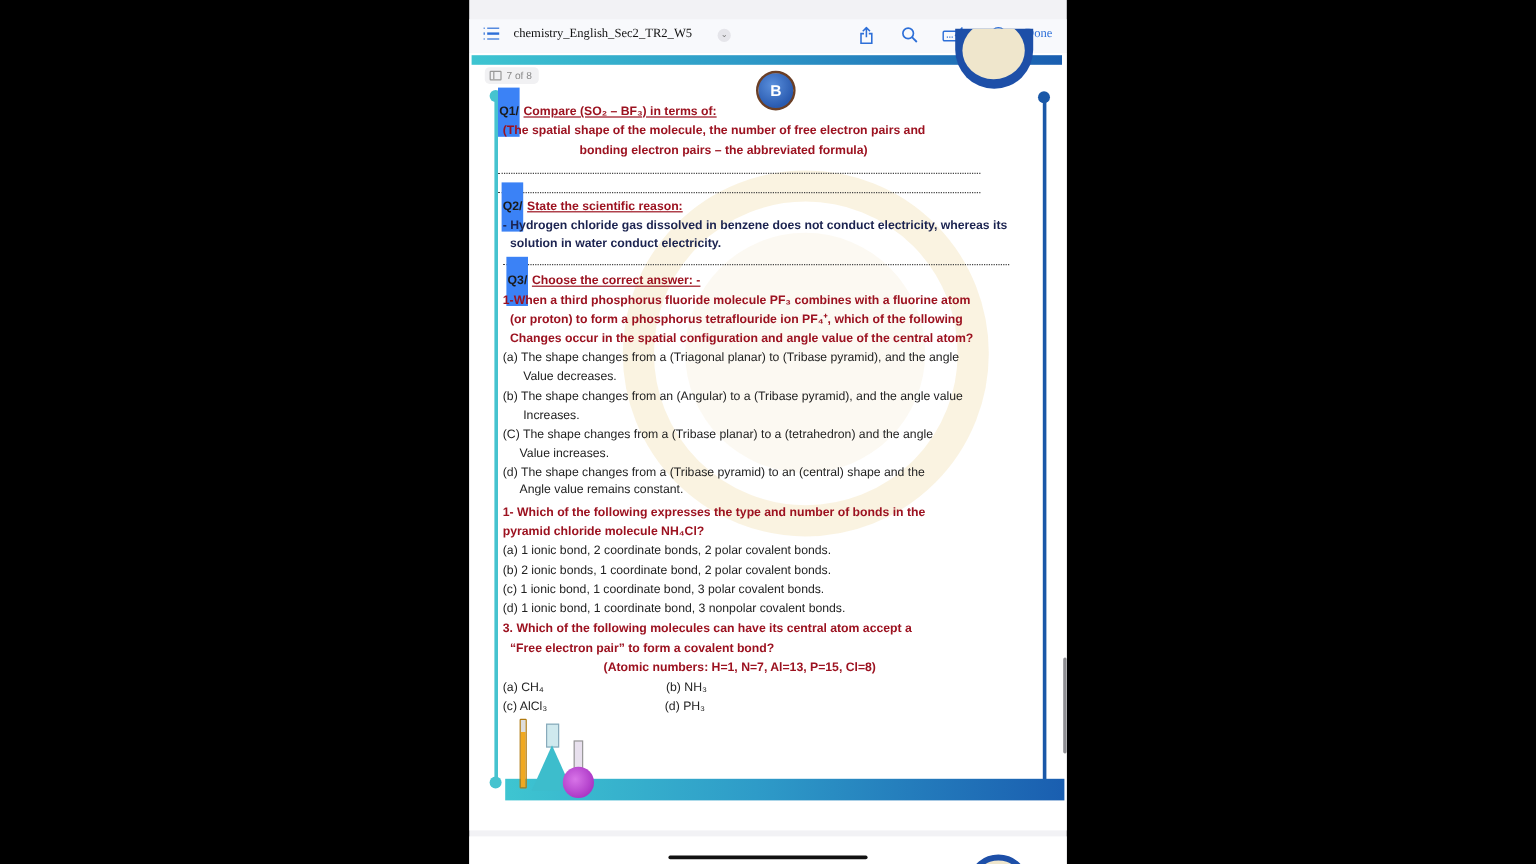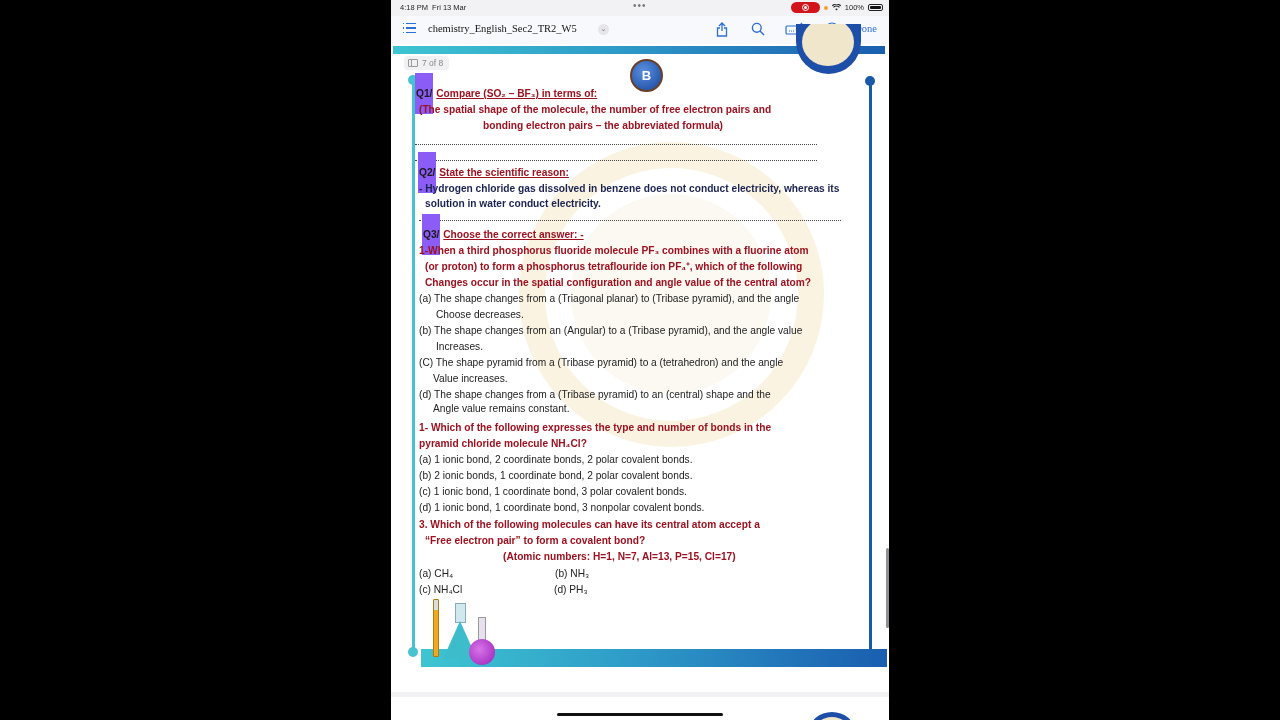--- a/index.html
+++ b/index.html
@@ -41,21 +41,21 @@
   .bottom-bar { position: absolute; left: 30px; top: 605px; width: 466px; height: 18px; background: linear-gradient(90deg, #3ec5d1 0%, #2e9bc8 45%, #1a5eb0 100%); }
 
   .watermark { position: absolute; left: 128px; top: 98px; width: 305px; height: 305px; border-radius: 50%; border: 26px solid rgba(232,200,120,0.22); }
   .watermark2 { position: absolute; left: 180px; top: 150px; width: 200px; height: 200px; border-radius: 50%; background: rgba(230,200,130,0.10); }
 
   .content { position: absolute; left: 28px; top: 42px; width: 452px; color: #9c1220; font-family: "Liberation Sans", sans-serif; }
   .ln { position: absolute; white-space: nowrap; font-size: 10.2px; line-height: 13px; }
   .b { font-weight: bold; }
   .navy { color: #1b2350; }
   .black { color: #222; }
-  .qlabel { background: #8b5cf6; color: #1a1a1a; font-weight: bold; padding: 15px 1px; }
+  .qlabel { background: #3b82f6; color: #1a1a1a; font-weight: bold; padding: 15px 1px; }
   .u { text-decoration: underline; }
   .dotted { position: absolute; height: 0; border-top: 1px dotted #444; }
 
   .flasks { position: absolute; left: 36px; top: 553px; width: 80px; height: 75px; }
   .cyl { position: absolute; left: 6px; top: 2px; width: 6px; height: 58px; background: linear-gradient(#ddd 0 18%, #f0a820 18% 100%); border: 1px solid #b07a10; border-radius: 1px; }
   .flask1 { position: absolute; left: 16px; top: 6px; width: 34px; height: 56px; }
   .flask1::before { content:""; position:absolute; left:12px; top:0; width:9px; height:18px; background:#cfe9ee; border:1px solid #8ab; }
   .flask1::after { content:""; position:absolute; left:0; top:18px; width:0; height:0; border-left:17px solid transparent; border-right:17px solid transparent; border-bottom:38px solid #3dbdcc; }
   .flask2 { position: absolute; left: 40px; top: 20px; width: 30px; height: 50px; }
   .flask2::before { content:""; position:absolute; left:11px; top:0; width:6px; height:25px; background:#e8e0ee; border:1px solid #999; }
@@ -64,39 +64,20 @@
   .scrollbar { position: absolute; left: 495px; top: 548px; width: 2.5px; height: 80px; background: #8e8e93; border-radius: 2px; }
   .next-page { position: absolute; left: 0; top: 697px; width: 498px; height: 30px; background: #fff; }
   .next-logo { position: absolute; left: 418px; top: 712px; width: 46px; height: 40px; border-radius: 50%; border: 5px solid #1d4fa8; background: #efe6cc; }
   .home-ind { position: absolute; left: 166px; top: 713px; width: 166px; height: 3px; border-radius: 2px; background: #111; }
 </style>
 </head>
 <body>
 
 <div class="device">
 
-  <div class="statusbar">
-    <span class="time"><span>4:18 PM</span>&nbsp;&nbsp;<span>Fri 13 Mar</span></span>
-    <span class="dots">•••</span>
-    <div class="right">
-      <div class="rec-pill">
-          <div class="dot"></div>
-        </div>
-      <div class="orange-dot"></div>
-      <svg width="9" height="7" viewBox="0 0 10 8">
-          <path d="M5 7.5 L3.5 5.8 A2.2 2.2 0 0 1 6.5 5.8 Z" fill="#222"></path>
-          <path d="M1.6 3.8 A4.8 4.8 0 0 1 8.4 3.8" stroke="#222" stroke-width="1.2" fill="none"></path>
-          <path d="M0.2 2 A7 7 0 0 1 9.8 2" stroke="#222" stroke-width="1.2" fill="none"></path>
-        </svg>
-      <span>100%</span>
-      <div class="battery">
-          <i></i>
-        </div>
-    </div>
-  </div>
 
   <div class="toolbar">
     <div class="list-icon">
         <span></span>
         <span></span>
         <span></span>
       </div>
     <span class="title">chemistry_English_Sec2_TR2_W5</span>
     <span class="title-chev">⌄</span>
     <svg class="tb-icon" style="left:325px" width="12" height="15" viewBox="0 0 12 15">
@@ -150,41 +131,41 @@
       <div class="ln b navy" style="left:6px;top:111px">solution in water conduct electricity.</div>
       <div class="dotted" style="left:0px;top:134px;width:422px"></div>
 
       <div class="ln b" style="left:3px;top:142px"><span class="qlabel">Q3/</span> <span class="u">Choose the correct answer: -</span></div>
 
       <div class="ln b" style="left:0px;top:158px">1-When a third phosphorus fluoride molecule PF₃ combines with a fluorine atom</div>
       <div class="ln b" style="left:6px;top:174px">(or proton) to form a phosphorus tetraflouride ion PF₄⁺, which of the following</div>
       <div class="ln b" style="left:6px;top:190px">Changes occur in the spatial configuration and angle value of the central atom?</div>
 
       <div class="ln black" style="left:0px;top:206px">(a) The shape changes from a (Triagonal planar) to (Tribase pyramid), and the angle</div>
-      <div class="ln black" style="left:17px;top:222px">Choose decreases.</div>
+      <div class="ln black" style="left:17px;top:222px">Value decreases.</div>
       <div class="ln black" style="left:0px;top:238px">(b) The shape changes from an (Angular) to a (Tribase pyramid), and the angle value</div>
       <div class="ln black" style="left:17px;top:254px">Increases.</div>
-      <div class="ln black" style="left:0px;top:270px">(C) The shape pyramid from a (Tribase pyramid) to a (tetrahedron) and the angle</div>
+      <div class="ln black" style="left:0px;top:270px">(C) The shape changes from a (Tribase planar) to a (tetrahedron) and the angle</div>
       <div class="ln black" style="left:14px;top:286px">Value increases.</div>
       <div class="ln black" style="left:0px;top:302px">(d) The shape changes from a (Tribase pyramid) to an (central) shape and the</div>
       <div class="ln black" style="left:14px;top:316px">Angle value remains constant.</div>
 
       <div class="ln b" style="left:0px;top:335px">1- Which of the following expresses the type and number of bonds in the</div>
       <div class="ln b" style="left:0px;top:351px">pyramid chloride molecule NH₄Cl?</div>
       <div class="ln black" style="left:0px;top:367px">(a) 1 ionic bond, 2 coordinate bonds, 2 polar covalent bonds.</div>
       <div class="ln black" style="left:0px;top:383px">(b) 2 ionic bonds, 1 coordinate bond, 2 polar covalent bonds.</div>
       <div class="ln black" style="left:0px;top:399px">(c) 1 ionic bond, 1 coordinate bond, 3 polar covalent bonds.</div>
       <div class="ln black" style="left:0px;top:415px">(d) 1 ionic bond, 1 coordinate bond, 3 nonpolar covalent bonds.</div>
 
       <div class="ln b" style="left:0px;top:432px">3. Which of the following molecules can have its central atom accept a</div>
       <div class="ln b" style="left:6px;top:448px">“Free electron pair” to form a covalent bond?</div>
-      <div class="ln b" style="left:84px;top:464px">(Atomic numbers: H=1, N=7, Al=13, P=15, Cl=17)</div>
+      <div class="ln b" style="left:84px;top:464px">(Atomic numbers: H=1, N=7, Al=13, P=15, Cl=8)</div>
       <div class="ln black" style="left:0px;top:481px">(a) CH₄</div>
       <div class="ln black" style="left:136px;top:481px">(b) NH₃</div>
-      <div class="ln black" style="left:0px;top:497px">(c) NH₄Cl</div>
+      <div class="ln black" style="left:0px;top:497px">(c) AlCl₃</div>
       <div class="ln black" style="left:135px;top:497px">(d) PH₃</div>
     </div>
 
     <div class="bottom-bar"></div>
     <div class="flasks">
       <div class="cyl"></div>
       <div class="flask1"></div>
       <div class="flask2"></div>
     </div>
   </div>

